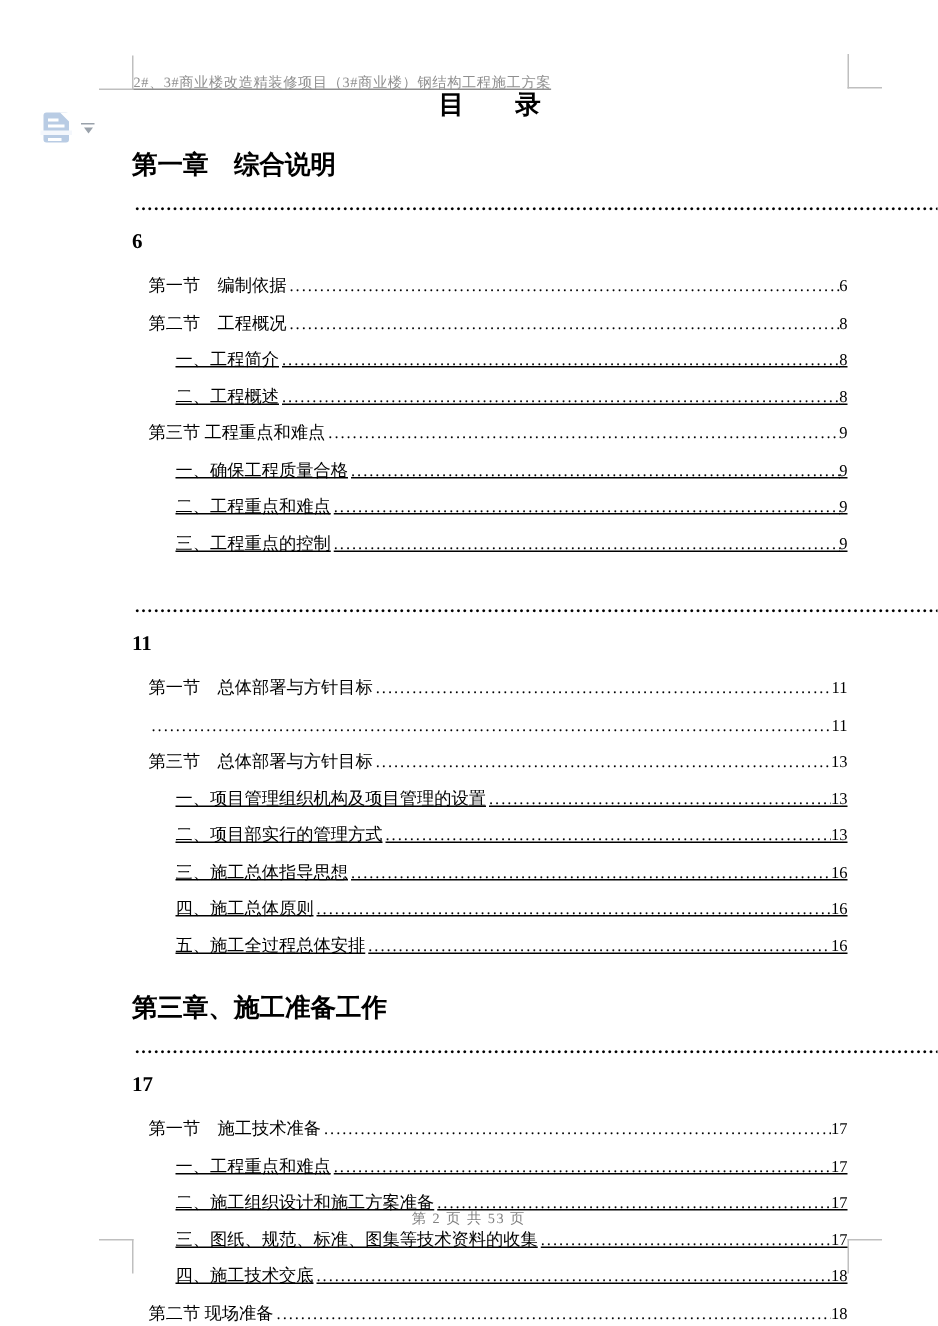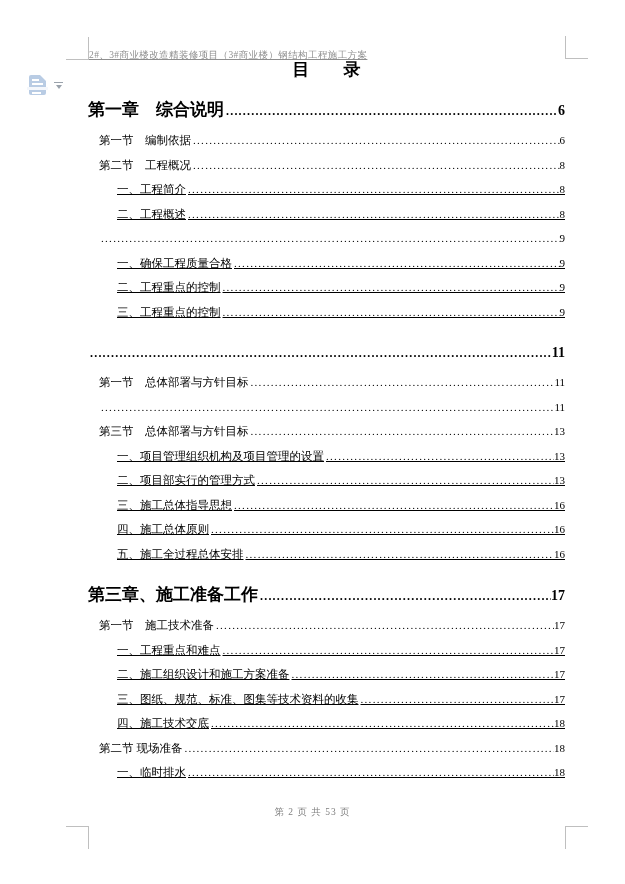--- a/index.html
+++ b/index.html
@@ -37,20 +37,21 @@
   
   .content{position:absolute;left:88px;top:59px;width:477px;}
   .doc-title{
     text-align:center;font-weight:bold;font-size:17px;line-height:22px;
     margin-top:0;margin-bottom:6px;
   }
   .toc-chapter{
     display:flex;align-items:baseline;
     font-weight:bold;font-size:17px;line-height:26px;
     margin:16px 0 4px 0;
+    flex-direction:column;
   }
   .toc-chapter .pnum{font-size:14px;}
   .toc-chapter .dots{font-size:12px;letter-spacing:1.2px;}
   .toc-row{display:flex;align-items:baseline;font-size:11.5px;line-height:24.5px;}
   .toc-row .pnum{font-size:11px;}
   .toc-row .dots{font-size:11px;letter-spacing:1.3px;font-weight:normal;}
   .lvl1{padding-left:11px;}
   .lvl2{padding-left:29px;text-decoration:underline;}
   .lbl{white-space:nowrap;}
   .dots{flex:1 1 auto;overflow:hidden;white-space:nowrap;padding:0 2px;}
@@ -107,30 +108,31 @@
     <span class="lbl">一、工程简介</span>
     <span class="dots">....................................................................................................................................................................................................................................................................</span>
     <span class="pnum">8</span>
   </div>
   <div class="toc-row lvl2">
     <span class="lbl">二、工程概述</span>
     <span class="dots">....................................................................................................................................................................................................................................................................</span>
     <span class="pnum">8</span>
   </div>
   <div class="toc-row lvl1">
+    <span class="lbl">第三节 工程重点和难点</span>
     <span class="dots">....................................................................................................................................................................................................................................................................</span>
     <span class="pnum">9</span>
   </div>
   <div class="toc-row lvl2">
     <span class="lbl">一、确保工程质量合格</span>
     <span class="dots">....................................................................................................................................................................................................................................................................</span>
     <span class="pnum">9</span>
   </div>
   <div class="toc-row lvl2">
-    <span class="lbl">二、工程重点的控制</span>
+    <span class="lbl">二、工程重点和难点</span>
     <span class="dots">....................................................................................................................................................................................................................................................................</span>
     <span class="pnum">9</span>
   </div>
   <div class="toc-row lvl2">
     <span class="lbl">三、工程重点的控制</span>
     <span class="dots">....................................................................................................................................................................................................................................................................</span>
     <span class="pnum">9</span>
   </div>
 
   <div class="toc-chapter">

